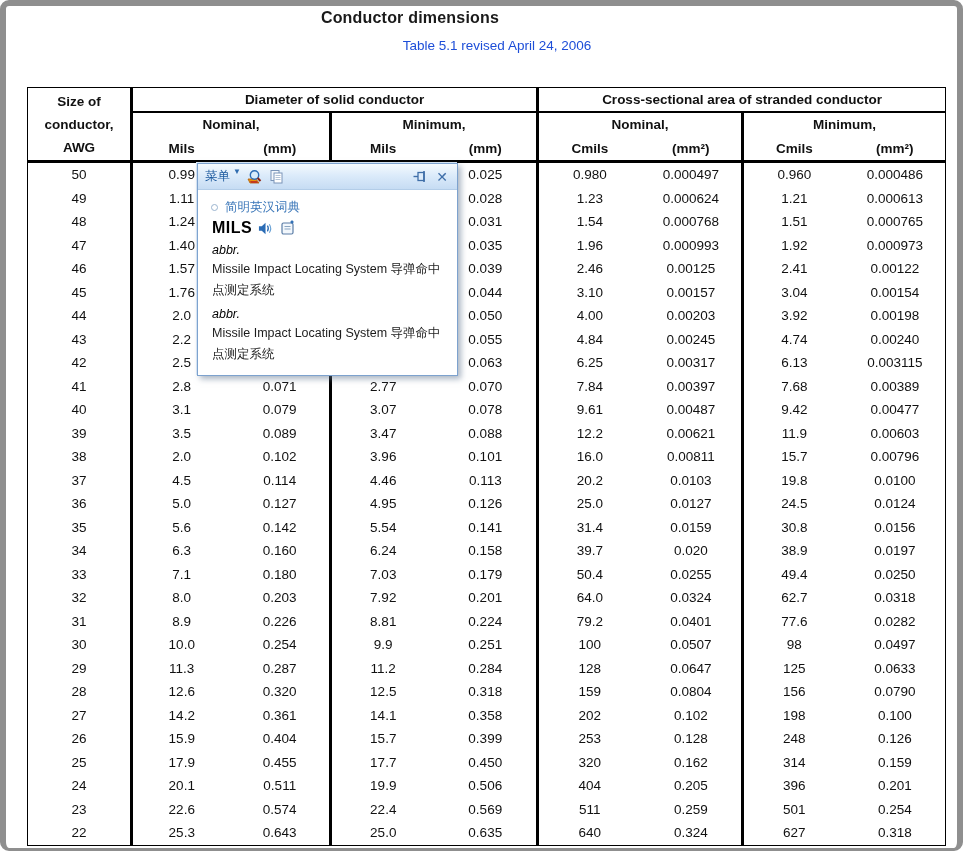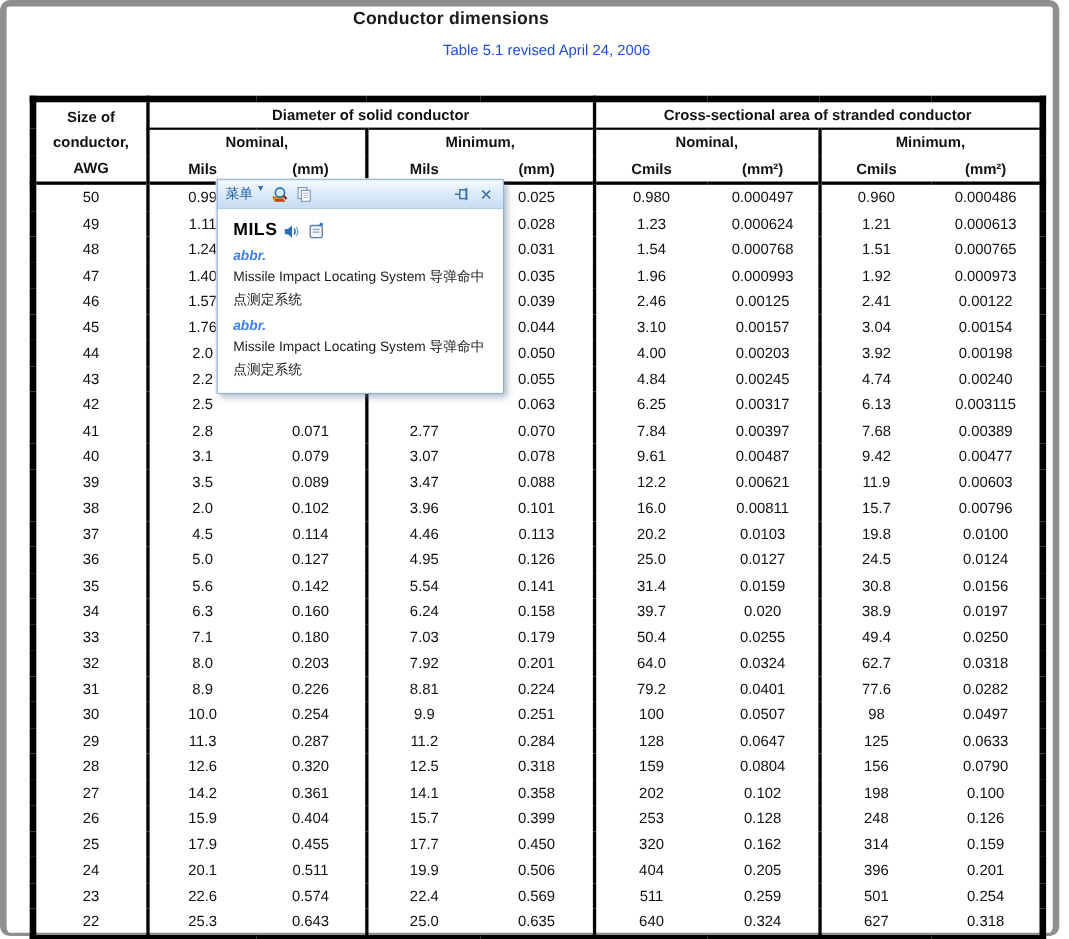--- a/index.html
+++ b/index.html
@@ -24,21 +24,21 @@
   
   table.cond{
     position:absolute;left:27px;top:87px;width:918px;
     border-collapse:collapse;table-layout:fixed;
     font-size:13.5px;color:#111;
   }
   table.cond th, table.cond td{
     padding:0;text-align:center;vertical-align:middle;font-weight:normal;
     white-space:nowrap;overflow:hidden;
   }
-  table.cond{border:6px solid #000000;}
+  table.cond{border:1px solid #000000;}
   table.cond thead th{font-weight:bold;height:23px;}
   table.cond thead tr.units th{height:24px;}
   table.cond tbody td{height:23.5px;}
   .bR{border-right:3px solid #000;}
   .bB{border-bottom:2px solid #000;}
   table.cond thead{border-bottom:3px solid #000;}
   td.col0,td.col2,td.col4,td.col6{border-right:3px solid #000;}
   th.awg-h div{line-height:23px;font-weight:bold;}
   
   .popup{
@@ -56,21 +56,21 @@
   .menu-btn .caret{font-size:8px;line-height:1;color:#2f6cb0;}
   .tb-icon{display:inline-flex;width:16px;height:16px;align-items:center;justify-content:center;}
   .tb-spacer{flex:1;}
   .pin-btn,.close-btn{color:#3f6ea8;font-size:13px;line-height:1;}
   .close-btn{font-size:14px;font-weight:bold;}
   .popup-body{padding:8px 12px 10px 13px;background:#fff;}
   .dict-line{color:#3a76b8;margin:1px 0 2px 0;display:flex;align-items:center;gap:7px;}
   .dict-bullet{width:5px;height:5px;border:1px solid #9ab4cf;border-radius:50%;display:inline-block;}
   .headword-line{display:flex;align-items:center;gap:6px;margin:3px 0 4px 1px;}
   .headword{font-size:16px;font-weight:bold;color:#000;letter-spacing:.5px;}
-  .abbr{font-style:italic;color:#3b82f6;margin:6px 0 2px 1px;font-weight:bold;}
+  .abbr{font-style:italic;color:#000000;margin:6px 0 2px 1px;}
   .definition{color:#1c1c1c;width:232px;line-height:21px;margin:2px 0 0 1px;
     word-break:break-word;}
 </style>
 </head>
 <body>
 
 <div class="frame"></div>
 
 <div class="page-title">Conductor dimensions</div>
 <div class="page-subtitle">Table 5.1 revised April 24, 2006</div>
@@ -464,20 +464,24 @@
     <span class="pin-btn tb-icon">
       <svg width="15" height="13" viewBox="0 0 15 13">
         <line x1="0.5" y1="6.5" x2="5" y2="6.5" stroke="#3f6ea8" stroke-width="1.4"></line>
         <rect x="5" y="2.5" width="6" height="8" fill="#dcebfa" stroke="#3f6ea8" stroke-width="1.3"></rect>
         <line x1="11" y1="1" x2="11" y2="12" stroke="#3f6ea8" stroke-width="1.6"></line>
       </svg>
     </span>
     <span class="close-btn tb-icon">✕</span>
   </div>
   <div class="popup-body">
+    <div class="dict-line">
+      <span class="dict-bullet"></span>
+      <span>简明英汉词典</span>
+    </div>
     <div class="headword-line">
       <span class="headword">MILS</span>
       <span class="tb-icon">
         <svg width="17" height="15" viewBox="0 0 17 15">
           <polygon points="1,5 4,5 8,1.5 8,13.5 4,10 1,10" fill="#2b6cb5"></polygon>
           <path d="M10,4.5 Q12,7.5 10,10.5" fill="none" stroke="#2b6cb5" stroke-width="1.3"></path>
           <path d="M12,3 Q15,7.5 12,12" fill="none" stroke="#6ba3d6" stroke-width="1.2"></path>
         </svg>
       </span>
       <span class="tb-icon">

